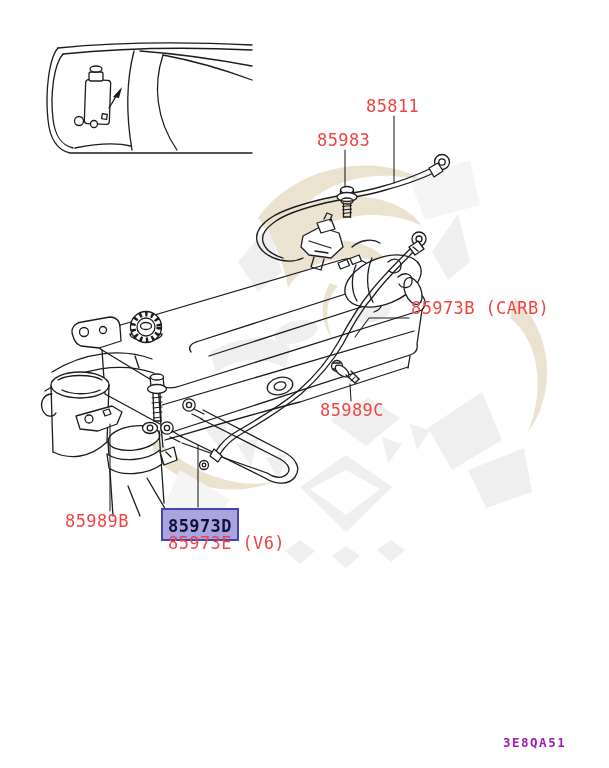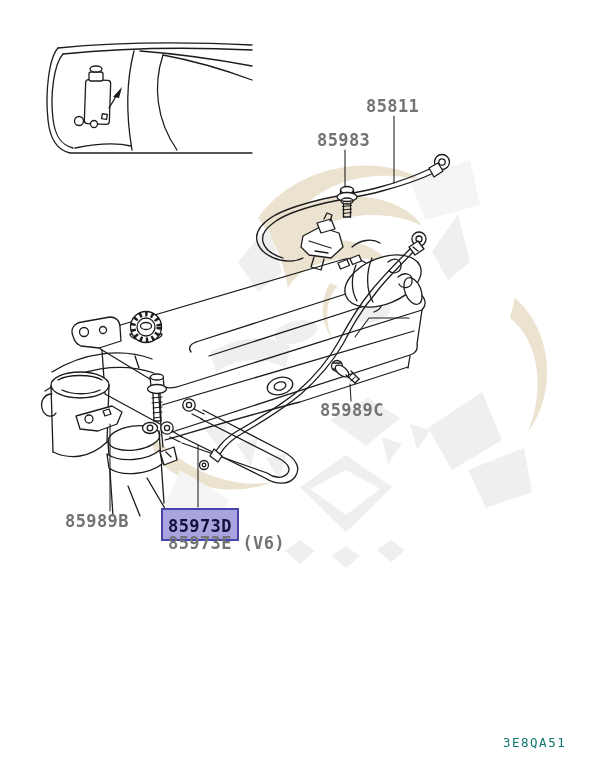--- a/index.html
+++ b/index.html
@@ -5,27 +5,27 @@
   html,body{margin:0;padding:0;}
   body{background:#fff;font-family:"DejaVu Sans Mono","Liberation Mono",monospace;}
   .stage{position:relative;width:609px;height:768px;background:var(--bg,#fff);overflow:hidden;}
   svg{position:absolute;left:0;top:0;}
   .art{stroke:var(--line,#1c1c1c);stroke-width:1.3;fill:none;stroke-linecap:round;stroke-linejoin:round;}
   .fw{fill:#fff;}
   .thin{stroke-width:1.05;}
   .wg{fill:var(--wm-gray,#efefef);stroke:none;}
   .wg2{fill:var(--wm-gray2,#f5f5f5);stroke:none;}
   .wb{fill:var(--wm-beige,#ebe2d0);stroke:none;}
-  .plabel{position:absolute;font-weight:bold;font-size:17px;line-height:1.15;
-          color:#737373;letter-spacing:.4px;white-space:pre;}
+  .plabel{position:absolute;font-weight:normal;font-size:17px;line-height:1.15;
+          color:#ef4444;letter-spacing:.4px;white-space:pre;}
   .hlbox{position:absolute;background:var(--hl-fill,#a9a4dd);border:2px solid var(--hl-border,#4645ae);
          padding:7px 5px 2px 5px;}
   .hlbox .plabel-in{font-weight:bold;font-size:17px;line-height:1.15;color:var(--hl-text,#10103a);
          letter-spacing:.4px;white-space:pre;}
-  .codelabel{position:absolute;font-weight:normal;font-size:12.5px;color:#0f766e;letter-spacing:1.5px;}
+  .codelabel{position:absolute;font-weight:bold;font-size:12.5px;color:#a21caf;letter-spacing:1.5px;}
 </style>
 </head>
 <body>
 
 <div class="stage">
 
   <svg width="609" height="768" viewBox="0 0 609 768">
 
     <g>
       <path class="wb" d="M258,218 C295,165 378,150 428,183 C388,168 332,176 305,206 C348,188 402,196 422,226 C382,206 322,214 300,246 C332,234 372,240 388,262 C342,252 302,262 288,288 C282,252 268,232 258,218 Z"></path>
@@ -226,20 +226,21 @@
       <path class="art thin" d="M345,150 L345,186"></path>
       <path class="art thin" d="M409,318 L369,318 L355,337"></path>
       <path class="art thin" d="M350,384 L351,401"></path>
       <path class="art thin" d="M110,424 L110,511"></path>
       <path class="art thin" d="M198,445 L198,507"></path>
     </g>
   </svg>
 
   <div class="plabel" style="left:366px;top:97px">85811</div>
   <div class="plabel" style="left:317px;top:131px">85983</div>
+  <div class="plabel" style="left:411px;top:299px">85973B (CARB)</div>
   <div class="plabel" style="left:320px;top:401px">85989C</div>
   <div class="plabel" style="left:65px;top:512px">85989B</div>
 
   <div class="hlbox" style="left:161px;top:508px">
     <span class="plabel-in">85973D</span>
   </div>
 
   <div class="plabel" style="left:168px;top:534px">85973E (V6)</div>
 
   <div class="codelabel" style="left:503px;top:735px">3E8QA51</div>

